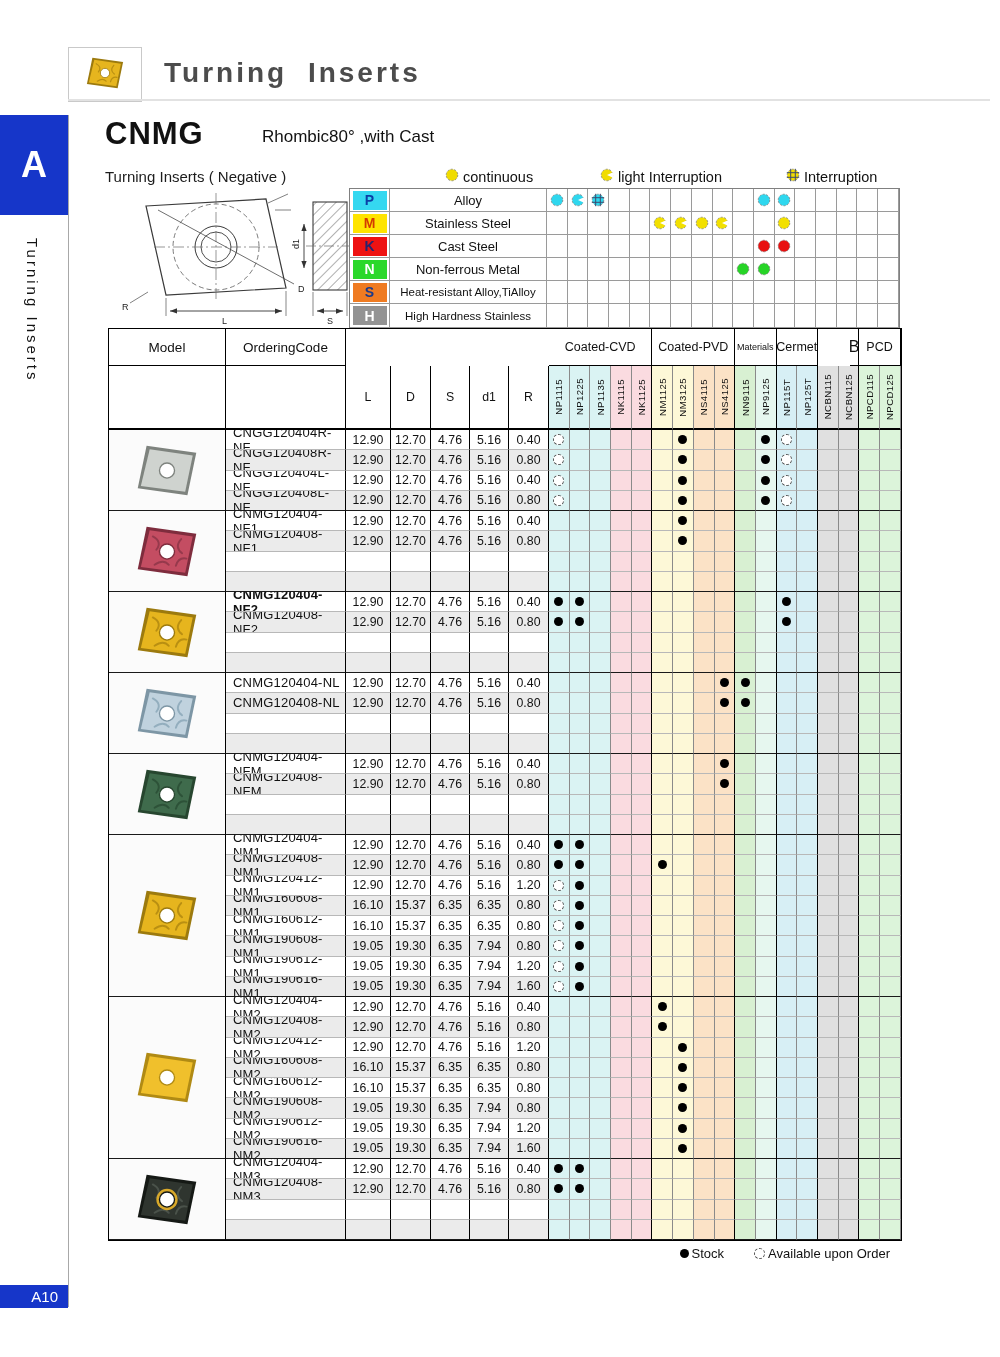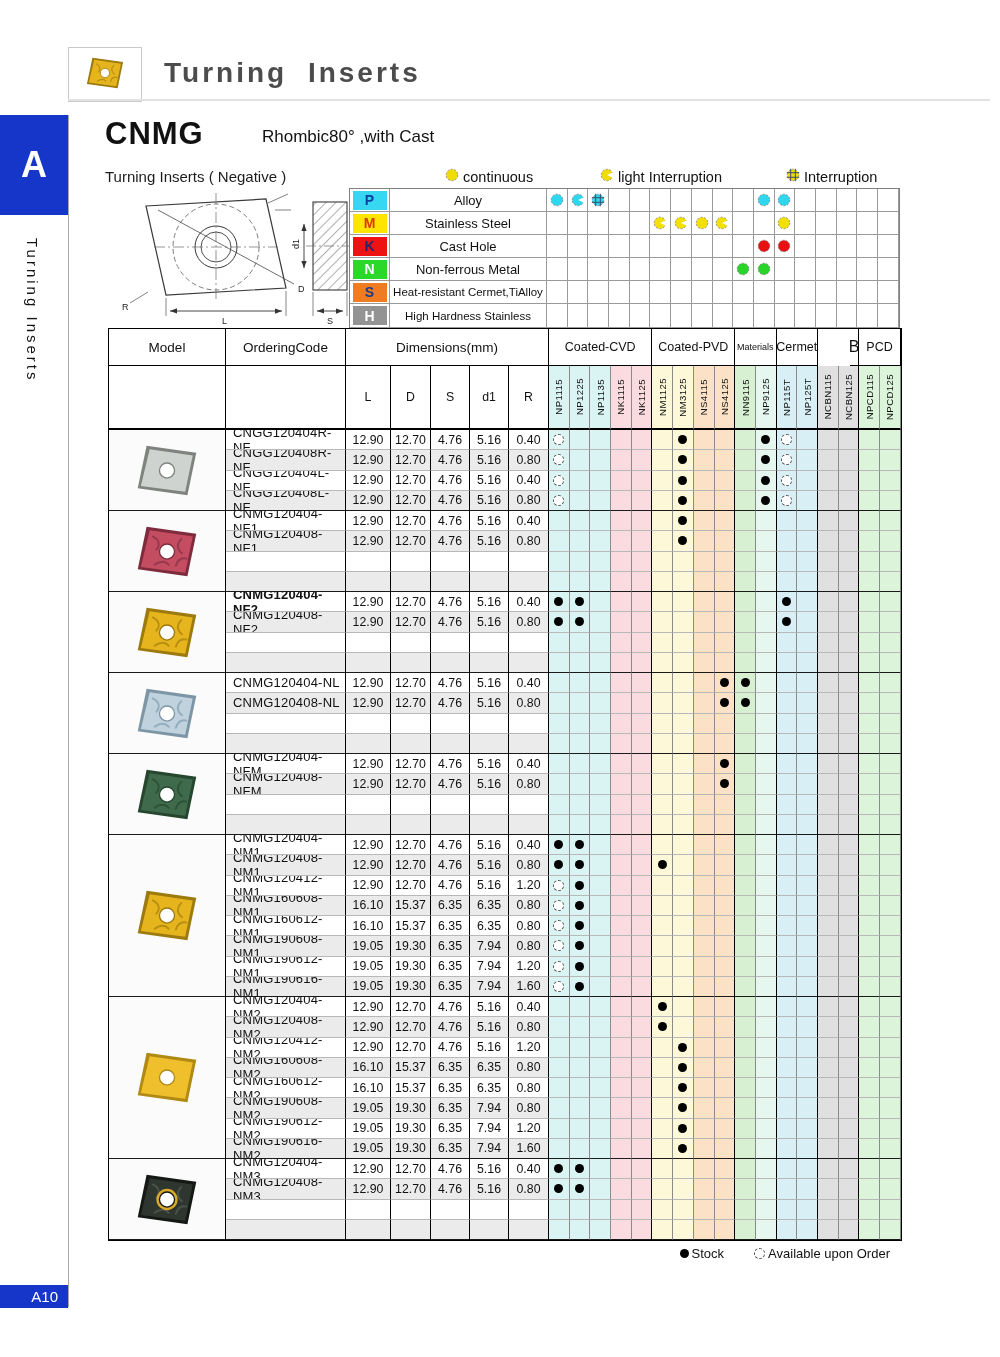--- a/index.html
+++ b/index.html
@@ -219,21 +219,21 @@
       </svg>
     </div>
     <div class="mcell"></div>
     <div class="mcell"></div>
     <div class="mcell"></div>
     <div class="mcell"></div>
     <div class="mcell"></div>
     <div class="mcell">
       <div class="mchip" style="background: rgb(238, 18, 18); color: rgb(39, 36, 110);">K</div>
     </div>
-    <div class="mcell mlabel">Cast Hole</div>
+    <div class="mcell mlabel">Cast Steel</div>
     <div class="mcell"></div>
     <div class="mcell"></div>
     <div class="mcell"></div>
     <div class="mcell"></div>
     <div class="mcell"></div>
     <div class="mcell"></div>
     <div class="mcell"></div>
     <div class="mcell"></div>
     <div class="mcell"></div>
     <div class="mcell"></div>
@@ -277,21 +277,21 @@
     </div>
     <div class="mcell"></div>
     <div class="mcell"></div>
     <div class="mcell"></div>
     <div class="mcell"></div>
     <div class="mcell"></div>
     <div class="mcell"></div>
     <div class="mcell">
       <div class="mchip" style="background: rgb(239, 123, 34); color: rgb(26, 58, 140);">S</div>
     </div>
-    <div class="mcell mlabel" style="font-size: 11.5px;">Heat-resistant Cermet,TiAlloy</div>
+    <div class="mcell mlabel" style="font-size: 11.5px;">Heat-resistant Alloy,TiAlloy</div>
     <div class="mcell"></div>
     <div class="mcell"></div>
     <div class="mcell"></div>
     <div class="mcell"></div>
     <div class="mcell"></div>
     <div class="mcell"></div>
     <div class="mcell"></div>
     <div class="mcell"></div>
     <div class="mcell"></div>
     <div class="mcell"></div>
@@ -321,21 +321,20 @@
     <div class="mcell"></div>
     <div class="mcell"></div>
     <div class="mcell"></div>
     <div class="mcell"></div>
     <div class="mcell"></div>
   </div>
 
 <div id="ptable" class="abs">
     <div class="c h1 bRk" style="grid-area: 1 / 1;">Model</div>
     <div class="c h1 bRk" style="grid-area: 1 / 2;">OrderingCode</div>
-    <div class="c h1 bRk" style="grid-area: 1 / 3 / auto / span 5;">Dimensions(mm)</div>
     <div class="c h1 bRk" style="grid-area: 1 / 8 / auto / span 5; font-size: 12.5px;">Coated-CVD</div>
     <div class="c h1 bRk" style="grid-area: 1 / 13 / auto / span 4; font-size: 12.5px;">Coated-PVD</div>
     <div class="c h1 bRk" style="grid-area: 1 / 17 / auto / span 2; font-size: 9px;">Materials</div>
     <div class="c h1 bRk" style="grid-area: 1 / 19 / auto / span 2; font-size: 12.5px;">Cermet</div>
     <div class="c h1 bRk" style="grid-area: 1 / 21 / auto / span 2; font-size: 16px; margin-left: 32px;">CBN</div>
     <div class="c h1 bRk" style="grid-area: 1 / 23 / auto / span 2; font-size: 12.5px;">PCD</div>
     <div class="c h2 bRk" style="grid-area: 2 / 1;"></div>
     <div class="c h2 bRk" style="grid-area: 2 / 2;"></div>
     <div class="c h2 bRk dimcell" style="grid-area: 2 / 3;">L</div>
     <div class="c h2 bRk dimcell" style="grid-area: 2 / 4;">D</div>

